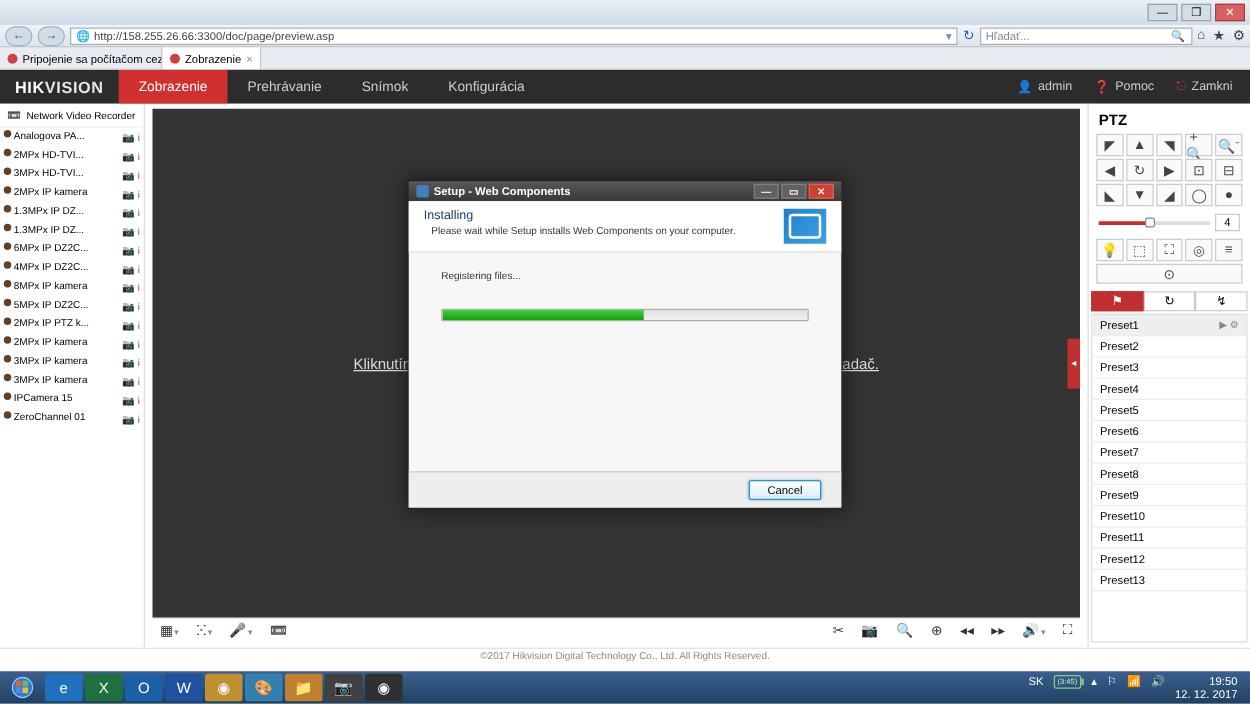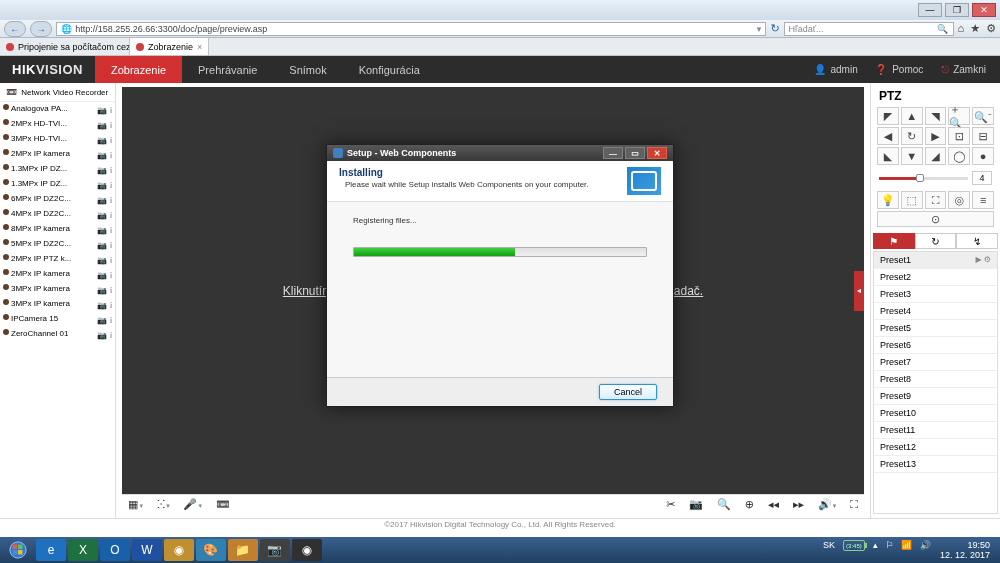--- a/index.html
+++ b/index.html
@@ -83,21 +83,21 @@
 
 .dialog { position: absolute; left: 326px; top: 144px; width: 348px; box-shadow: 0 0 18px rgba(0,0,0,0.6); border: 1px solid #222; }
 .dlg-title { height: 16px; background: linear-gradient(#585858,#383838); display: flex; align-items: center; padding: 0 6px; color: #fff; font-size: 9px; font-weight: bold; }
 .dlg-title .ico { width: 10px; height: 10px; background: #4080c0; border-radius: 2px; margin-right: 4px; }
 .dlg-winbtns { margin-left: auto; display: flex; gap: 2px; }
 .dlg-winbtns div { width: 20px; height: 12px; background: #606060; border: 1px solid #808080; display: flex; align-items: center; justify-content: center; font-size: 8px; color: #fff; cursor: pointer; }
 .dlg-winbtns .x { background: #d04030; border-color: #e06050; }
 .dlg-body { background: #f7f7f7; }
 .dlg-hdr { display: flex; padding: 6px 12px; background: #fff; border-bottom: 1px solid #ddd; }
 .dlg-hdr-txt { flex: 1; }
-.dlg-hdr-txt .t1 { font-size: 10px; font-weight: bold; color: #1a3a6e; }
+.dlg-hdr-txt .t1 { font-size: 10px; font-weight: normal; color: #1a3a6e; }
 .dlg-hdr-txt .t2 { font-size: 8px; color: #333; margin-top: 2px; margin-left: 6px; }
 .dlg-hdr-ico { width: 34px; height: 28px; background: linear-gradient(135deg,#2080d0,#40a0e0); position: relative; }
 .dlg-hdr-ico::after { content: ''; position: absolute; inset: 4px; border: 2px solid #fff; border-radius: 3px; }
 .dlg-content { padding: 14px 26px 120px; font-size: 8px; color: #333; }
 .progress { margin-top: 22px; height: 10px; background: linear-gradient(#e0e0e0,#f0f0f0); border: 1px solid #b0b0b0; border-radius: 1px; overflow: hidden; }
 .progress-fill { height: 100%; width: 55%; background: linear-gradient(#40d040,#10a010); }
 .dlg-foot { background: #eee; border-top: 1px solid #ccc; padding: 6px 16px; display: flex; justify-content: flex-end; }
 .dlg-cancel { padding: 2px 14px; font-size: 9px; background: linear-gradient(#fafeff,#d8eeff); border: 1px solid #3090d0; border-radius: 2px; cursor: pointer; box-shadow: 0 0 2px rgba(48,144,208,0.6); }
 
 

